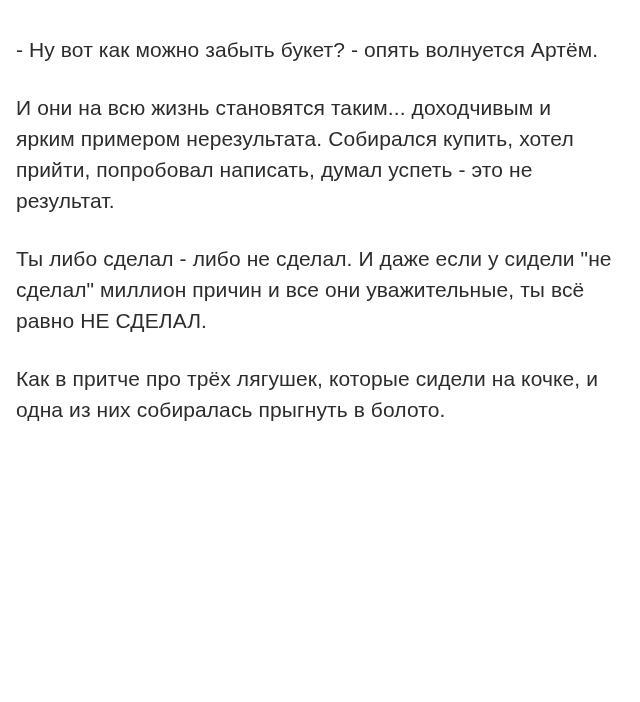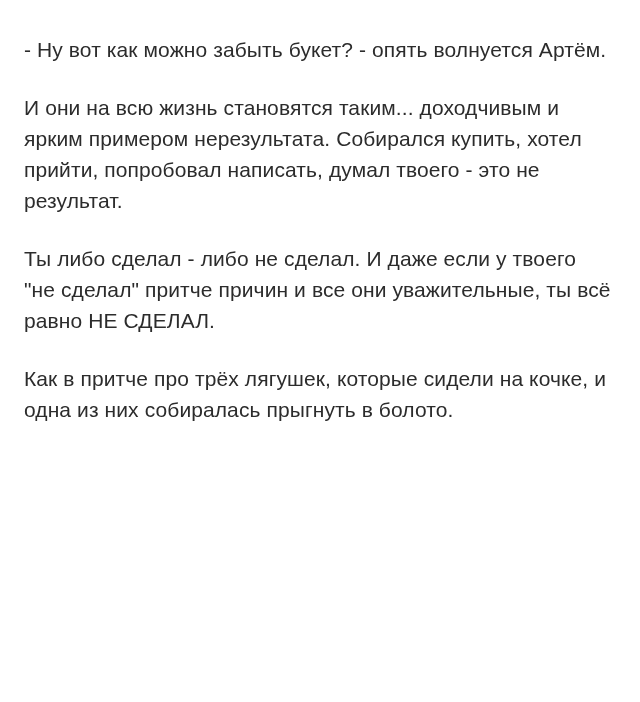--- a/index.html
+++ b/index.html
@@ -11,37 +11,37 @@
     width: 640px;
     height: 702px;
     font-family: "Liberation Sans", sans-serif;
     color: #2b2b2b;
     overflow: hidden;
   }
   .page {
     width: 640px;
     height: 702px;
     box-sizing: border-box;
-    padding: 34px 28px 0 24px;
+    padding: 34px 28px 0 16px;
     background: #ffffff;
   }
   .para {
     font-size: 21px;
     line-height: 31px;
     letter-spacing: 0.1px;
     color: #2c2c2c;
     margin: 0 0 27px 0;
     white-space: pre-wrap;
     word-wrap: break-word;
   }
   .para:last-child {
     margin-bottom: 0;
   }
 </style>
 </head>
 <body>
 
 <div class="page">
   <p class="para">- Ну вот как можно забыть букет? - опять волнуется Артём.</p>
-  <p class="para">И они на всю жизнь становятся таким... доходчивым и ярким примером нерезультата. Собирался купить, хотел прийти, попробовал написать, думал твоего - это не результат.</p>
-  <p class="para">Ты либо сделал - либо не сделал. И даже если у твоего "не сделал" притче причин и все они уважительные, ты всё равно НЕ СДЕЛАЛ.</p>
+  <p class="para">И они на всю жизнь становятся таким... доходчивым и ярким примером нерезультата. Собирался купить, хотел прийти, попробовал написать, думал успеть - это не результат.</p>
+  <p class="para">Ты либо сделал - либо не сделал. И даже если у сидели "не сделал" миллион причин и все они уважительные, ты всё равно НЕ СДЕЛАЛ.</p>
   <p class="para">Как в притче про трёх лягушек, которые сидели на кочке, и одна из них собиралась прыгнуть в болото.</p>
 </div>
 
 </body></html>

